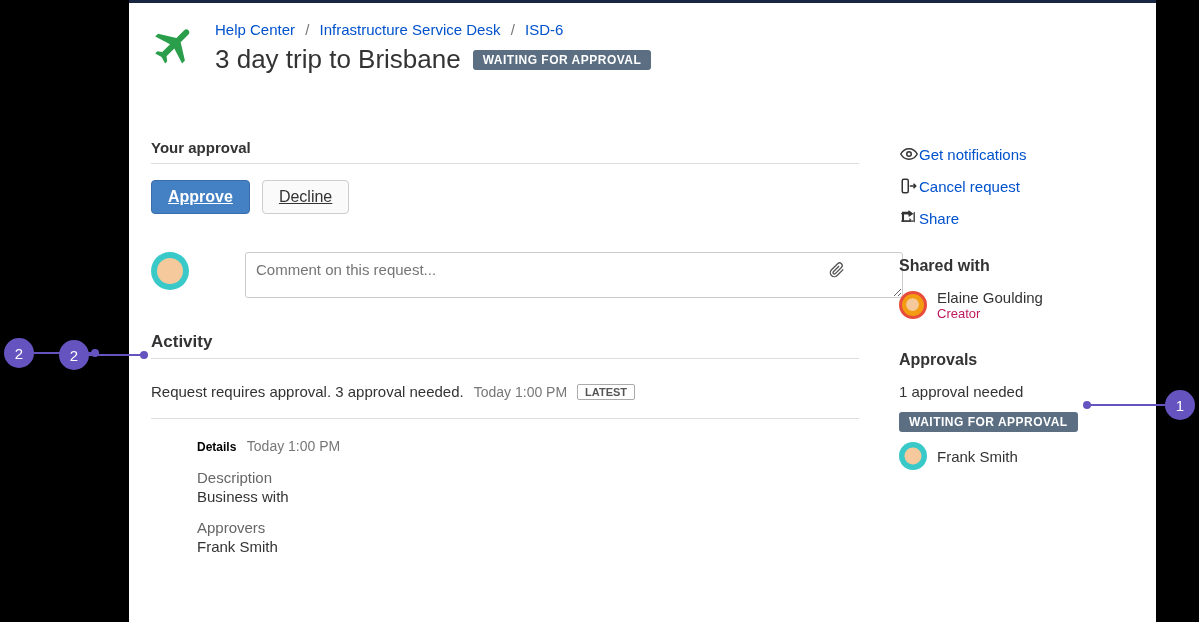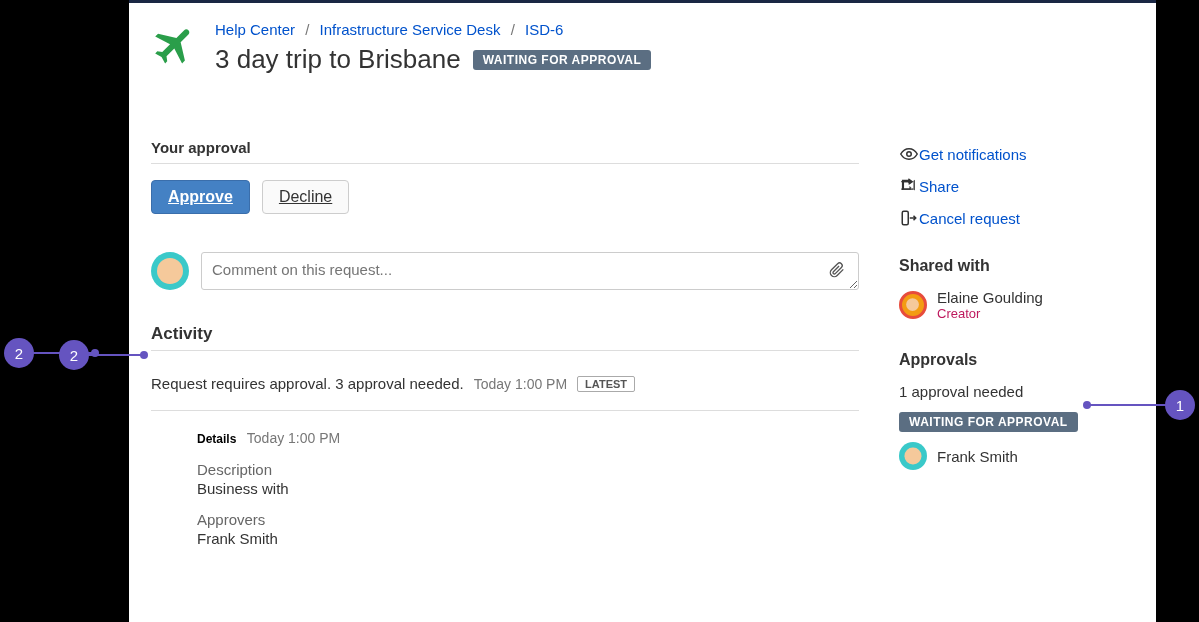--- a/index.html
+++ b/index.html
@@ -87,23 +87,24 @@
     .comment-input-wrap {
       flex: 1;
       position: relative;
     }
     .comment-input {
       width: 100%;
       border: 1px solid #ccc;
       border-radius: 3px;
       padding: 8px 40px 8px 10px;
       font-size: 15px;
-      height: 38px;
+      height: 46px;
       resize: both;
       font-family: inherit;
+      margin-left: 44px;
     }
     .attach-icon {
       position: absolute;
       right: 14px;
       top: 8px;
       color: #666;
       font-size: 18px;
     }
     .activity-h {
       font-size: 17px;
@@ -265,38 +266,38 @@
           <svg viewBox="0 0 24 24">
               <path fill="none" stroke="#333" stroke-width="2" d="M1 12s4-7 11-7 11 7 11 7-4 7-11 7S1 12 1 12z"></path>
               <circle cx="12" cy="12" r="3" fill="none" stroke="#333" stroke-width="2"></circle>
             </svg>
         </span>
         <span>Get notifications</span>
       </div>
       <div class="side-link">
         <span class="icn">
           <svg viewBox="0 0 24 24">
+              <rect x="3" y="3" width="8" height="18" rx="2" fill="none" stroke="#333" stroke-width="2"></rect>
+              <path d="M13 12h8m-3-3l3 3-3 3" fill="none" stroke="#333" stroke-width="2"></path>
+            </svg>
+        </span>
+        <span>Cancel request</span>
+      </div>
+      <div class="side-link">
+        <span class="icn">
+          <svg viewBox="0 0 24 24">
               <path fill="#333" d="M4 12v7h12v-4l6 5V4l-6 5v-4H4v7zm2-5h8v3.5L20 6v12l-6-4.5V17H6V7z" transform="scale(0.9)"></path>
               <path fill="#333" d="M3 18V6h2v12H3zm2-12h8v2l5-4-5-4v2H3v4h2z" transform="translate(0 2) scale(0.85)"></path>
             </svg>
           <svg viewBox="0 0 24 24" style="margin-left:-20px">
               <path fill="#333" d="M14 3l7 5-7 5V9H3V7h11V3zM3 18h18v2H3z" transform="translate(-1 -1) scale(0.9)"></path>
             </svg>
         </span>
         <span>Share</span>
       </div>
-      <div class="side-link">
-        <span class="icn">
-          <svg viewBox="0 0 24 24">
-              <rect x="3" y="3" width="8" height="18" rx="2" fill="none" stroke="#333" stroke-width="2"></rect>
-              <path d="M13 12h8m-3-3l3 3-3 3" fill="none" stroke="#333" stroke-width="2"></path>
-            </svg>
-        </span>
-        <span>Cancel request</span>
-      </div>
 
       <h4 class="side-h">Shared with</h4>
       <div class="shared-user">
         <div class="avatar avatar-orange avatar-sm">
           <div class="avatar-face" style="transform:scale(0.85)"></div>
         </div>
         <div>
           <div class="user-name">Elaine Goulding</div>
           <div class="user-role">Creator</div>
         </div>

